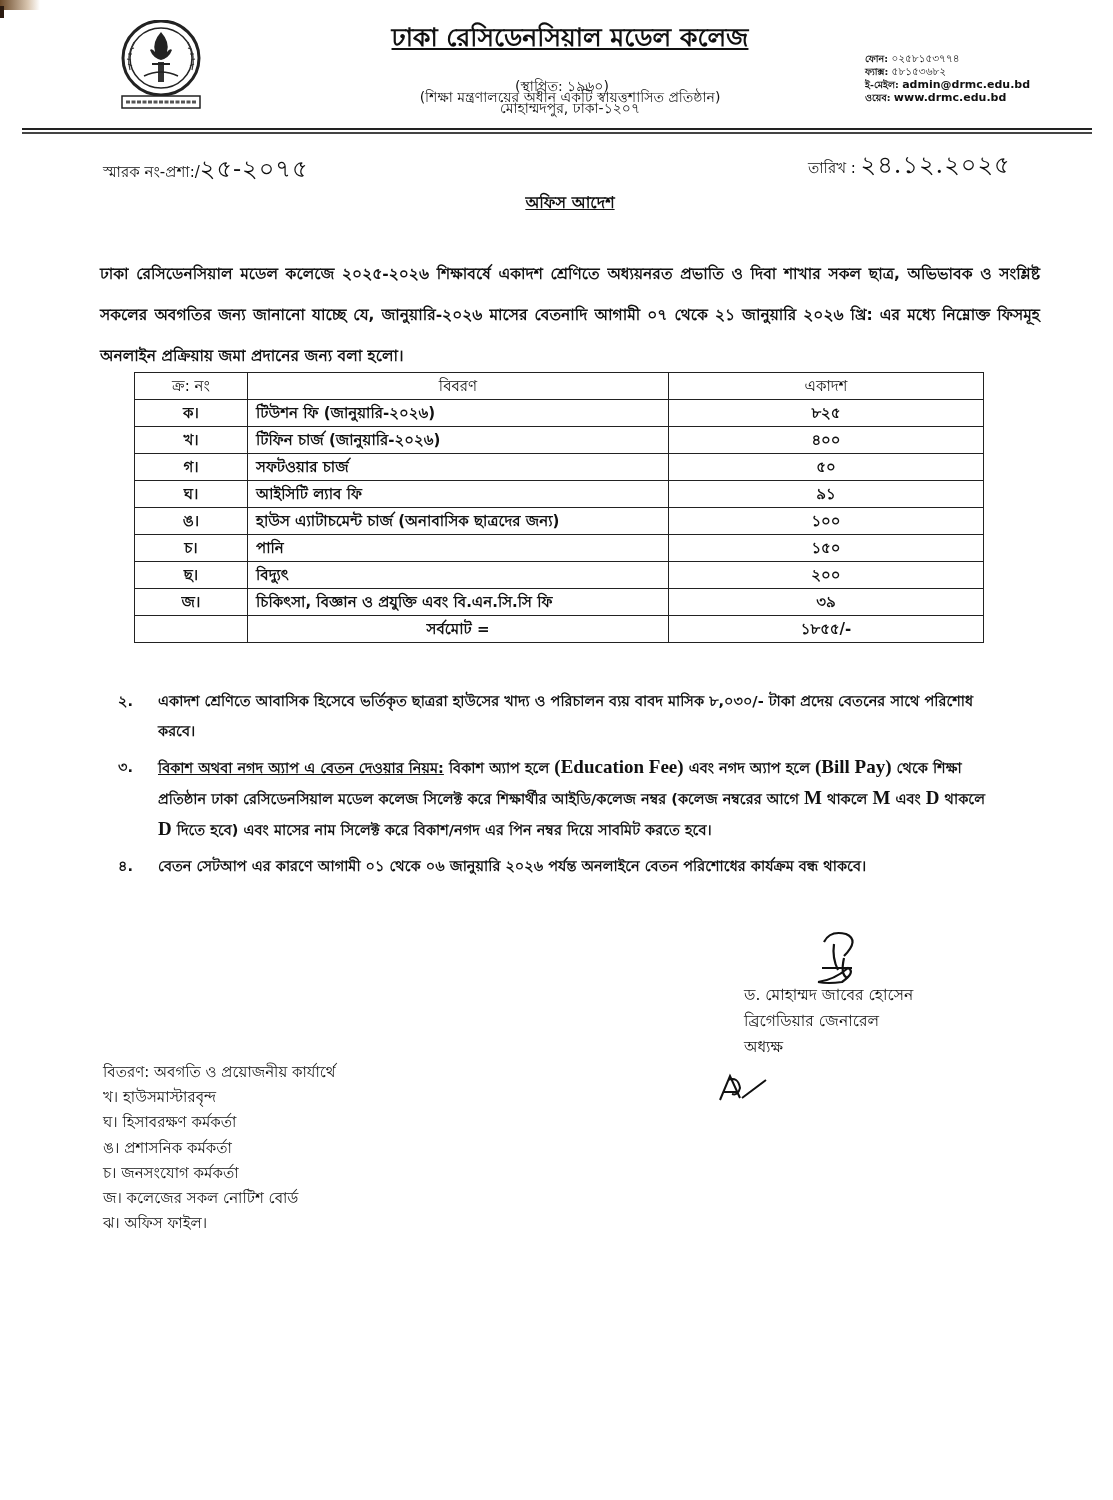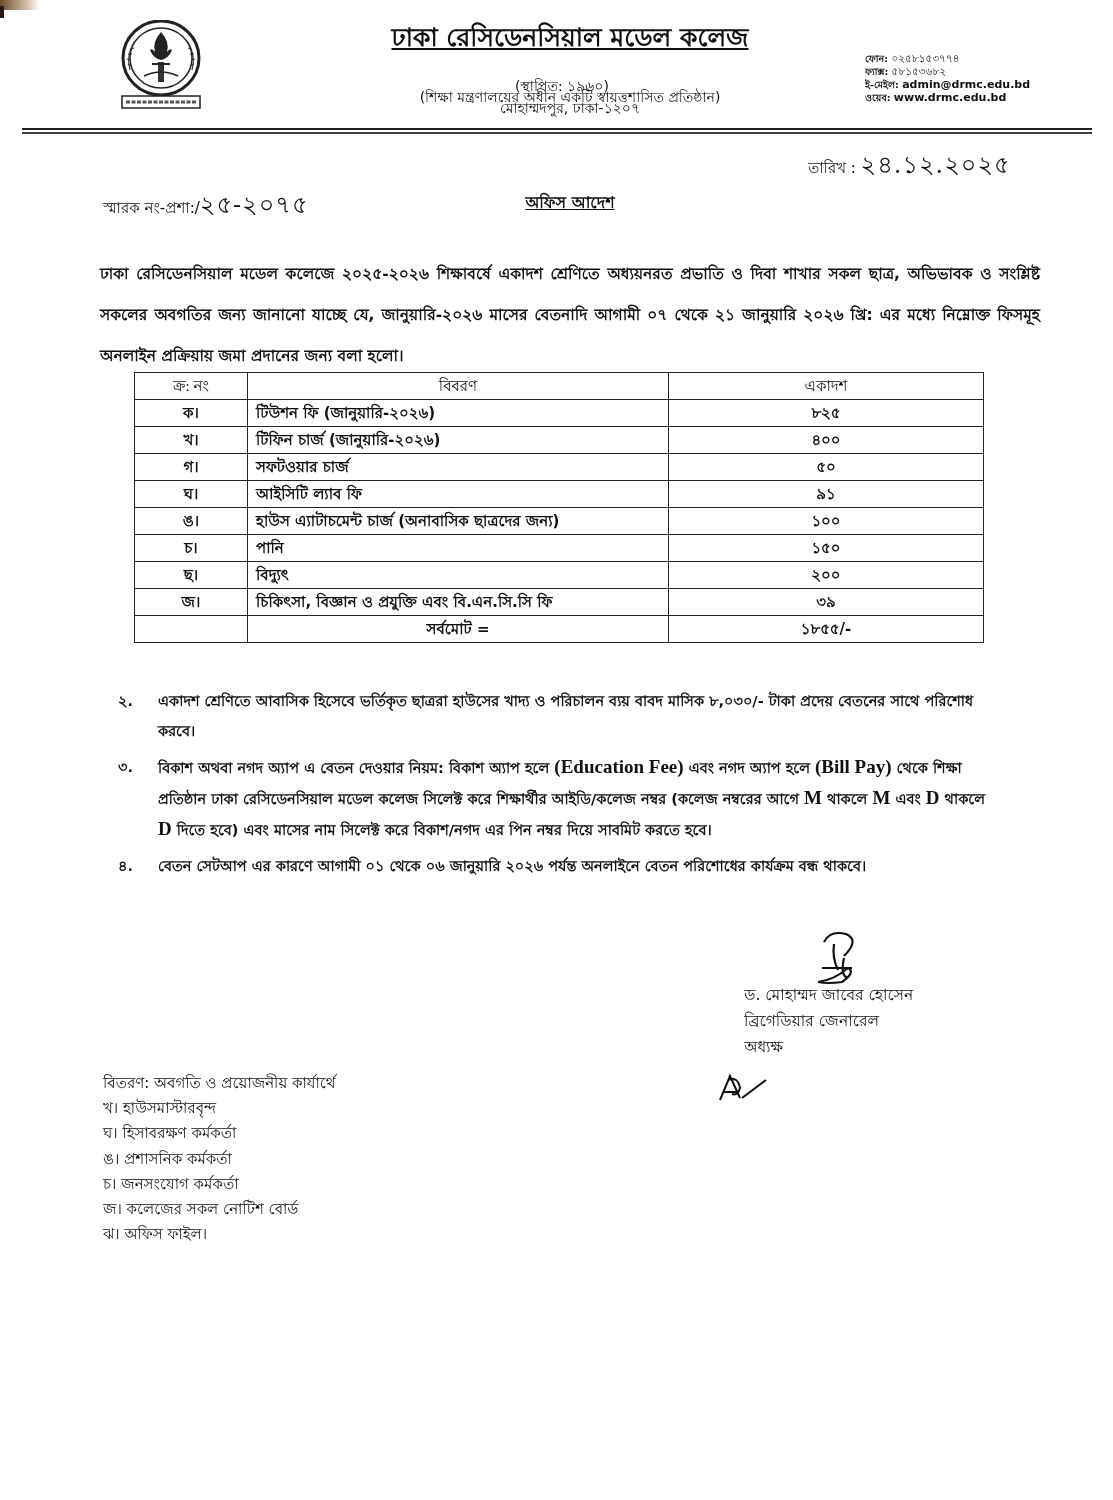--- a/index.html
+++ b/index.html
@@ -19,47 +19,47 @@
   .org-sub { position: absolute; left: 300px; top: 52px; width: 540px; text-align: center; font-size: 14px; margin-top: 34px; }
   .org-est { position: absolute; left: 292px; top: 75px; width: 540px; text-align: center; font-size: 14px; }
   .org-addr { position: absolute; left: 300px; top: 97px; width: 540px; text-align: center; font-size: 14px; }
   .contact { position: absolute; left: 865px; top: 52px; font-size: 10.5px; line-height: 13px; }
   .contact .en { font-weight: bold; font-size: 11px; }
   .contact .lab { font-weight: bold; font-size: 9.5px; }
 
   .rule1 { position: absolute; left: 22px; top: 128px; width: 1070px; height: 2px; background: #222; }
   .rule2 { position: absolute; left: 22px; top: 132px; width: 1070px; height: 2px; background: #444; }
 
-  .memo { position: absolute; left: 103px; top: 150px; font-size: 15px; margin-top: 36px; }
+  .memo { position: absolute; left: 103px; top: 150px; font-size: 15px; }
   .memo .hand, .date .hand { font-family: "DejaVu Serif", serif; font-size: 24px; letter-spacing: 1px; font-weight: normal; }
   .date { position: absolute; left: 808px; top: 146px; font-size: 15px; }
 
   .order-title { position: absolute; left: 440px; top: 190px; width: 260px; text-align: center; font-size: 16px; font-weight: bold; text-decoration: underline; }
 
   .para { position: absolute; left: 100px; top: 254px; width: 940px; font-size: 15.5px; line-height: 41px; text-align: justify; font-weight: bold; }
 
   table.fees { position: absolute; left: 134px; top: 372px; width: 850px; border-collapse: collapse; font-size: 15px; font-weight: bold; }
   table.fees td, table.fees th { border: 1.5px solid #222; height: 26px; padding: 0 8px; font-weight: bold; }
-  table.fees th { font-weight: normal; text-align: center; font-family: Liberation Serif, serif; }
+  table.fees th { font-weight: normal; text-align: center; }
   .c1 { width: 96px; text-align: center; }
   .c2 { width: 404px; text-align: left; }
   .c3 { text-align: center; }
   .total-label { text-align: center; }
 
   .items { position: absolute; left: 118px; top: 686px; width: 870px; font-size: 14.5px; font-weight: bold; }
   .item { position: relative; padding-left: 40px; line-height: 30px; margin-bottom: 6px; }
   .item .num { position: absolute; left: 0; top: 0; }
-  .item .ul { }
+  .item .ul { text-decoration: underline; }
   .item .en { font-family: "Liberation Serif", serif; font-size: 19px; font-weight: bold; }
 
   .sig { position: absolute; left: 810px; top: 928px; width: 60px; height: 60px; }
   .signer { position: absolute; left: 744px; top: 982px; font-size: 15.5px; line-height: 26px; }
   .initial { position: absolute; left: 716px; top: 1068px; width: 55px; height: 36px; }
 
-  .dist { position: absolute; left: 103px; top: 1060px; font-size: 15px; line-height: 25.2px; margin-top: 11px; }
+  .dist { position: absolute; left: 103px; top: 1060px; font-size: 15px; line-height: 25.2px; }
 </style>
 </head>
 <body>
 
 <div class="corner-mark"></div>
 <div class="corner-mark2"></div>
 
 <svg class="logo" viewBox="0 0 90 92">
   <ellipse cx="45" cy="38" rx="38" ry="37" fill="none" stroke="#222" stroke-width="3"></ellipse>
   <ellipse cx="45" cy="38" rx="31" ry="30" fill="none" stroke="#222" stroke-width="1.5"></ellipse>

